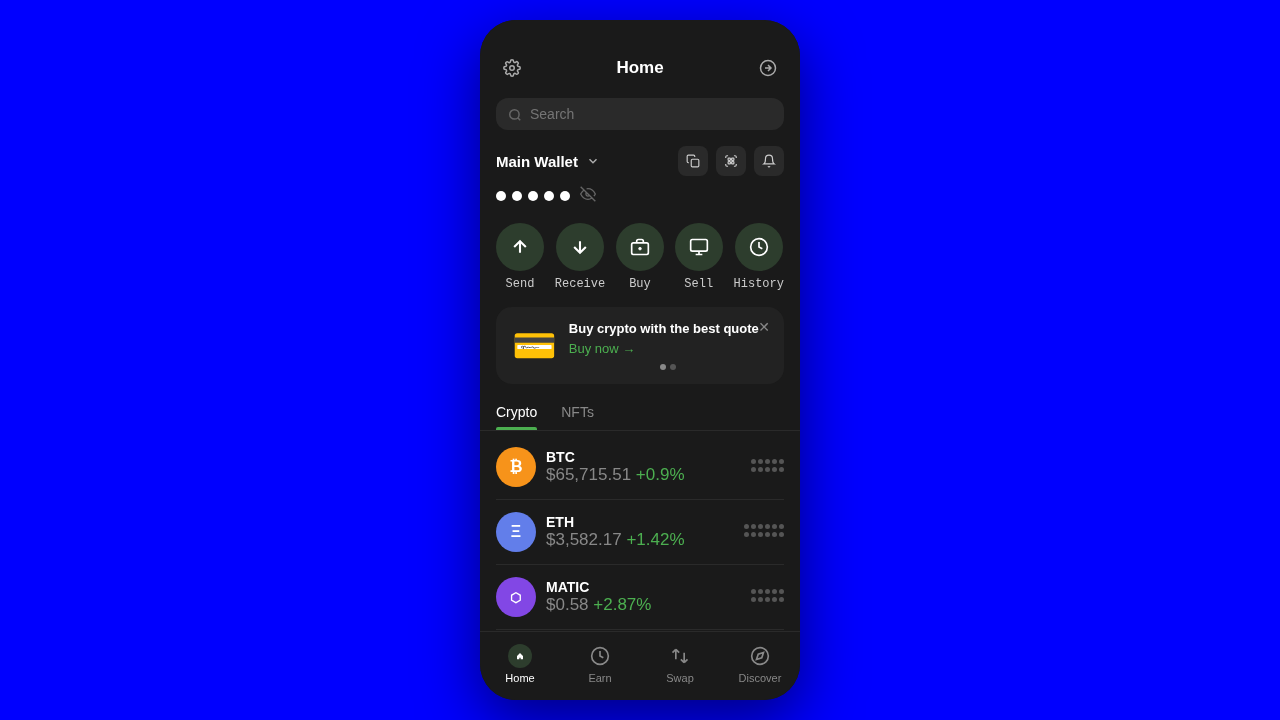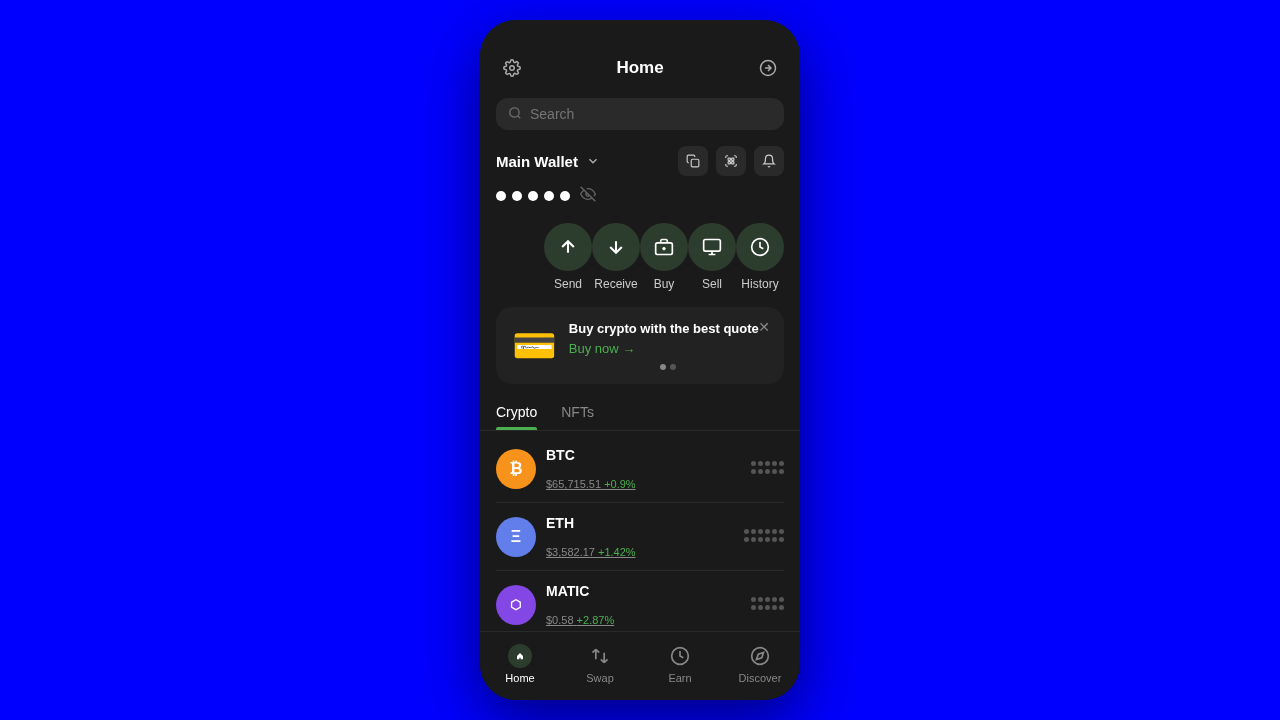--- a/index.html
+++ b/index.html
@@ -51,21 +51,21 @@
       align-items: center;
       justify-content: center;
       color: #aaa;
       cursor: pointer;
     }
     .search-bar {
       margin: 6px 16px;
       background: #2a2a2a;
       border-radius: 12px;
       display: flex;
-      align-items: flex-start;
+      align-items: flex-end;
       padding: 8px 12px;
       gap: 8px;
     }
     .search-bar input {
       background: transparent;
       border: none;
       outline: none;
       color: #888;
       font-size: 14px;
       flex: 1;
@@ -108,22 +108,23 @@
     }
     .dot {
       width: 10px;
       height: 10px;
       border-radius: 50%;
     }
     .dot-filled { background: #ffffff; }
     .eye-icon { color: #666; font-size: 14px; margin-left: 4px; }
     .action-buttons {
       display: flex;
-      justify-content: flex-end;
+      justify-content: space-between;
       padding: 8px 16px 12px;
+      font-family: Liberation Mono, monospace;
     }
     .action-btn {
       display: flex;
       flex-direction: column;
       align-items: center;
       gap: 6px;
       cursor: pointer;
     }
     .action-circle {
       width: 48px;
@@ -245,23 +246,22 @@
       flex-shrink: 0;
     }
     .crypto-info { flex: 1; }
     .crypto-name {
       color: #ffffff;
       font-size: 14px;
       font-weight: 600;
     }
     .crypto-price {
       color: #888;
-      font-size: 11px;
-      margin-top: 15px;
-      text-decoration: underline;
+      font-size: 17px;
+      margin-top: 0;
     }
     .crypto-price span.positive { color: #4caf50; }
     .crypto-value {
       text-align: right;
     }
     .value-dots {
       display: flex;
       gap: 2px;
       justify-content: flex-end;
       margin-bottom: 3px;
@@ -559,33 +559,33 @@
       <div class="nav-icon nav-home-bg">
         <svg width="18" height="18" viewBox="0 0 24 24" fill="white" stroke="none">
             <path d="M3 12l9-9 9 9v9a1 1 0 0 1-1 1H14v-5H10v5H4a1 1 0 0 1-1-1z"></path>
           </svg>
       </div>
       <span class="nav-label">Home</span>
     </div>
     <div class="nav-item">
       <div class="nav-icon">
         <svg width="20" height="20" viewBox="0 0 24 24" fill="none" stroke="#888" stroke-width="2">
-            <path d="M7 16V4m0 0L3 8m4-4 4 4M17 8v12m0 0 4-4m-4 4-4-4"></path>
-          </svg>
-      </div>
-      <span class="nav-label">Swap</span>
+            <circle cx="12" cy="12" r="10"></circle>
+            <path d="M12 6v6l4 2"></path>
+          </svg>
+      </div>
+      <span class="nav-label">Earn</span>
     </div>
     <div class="nav-item">
       <div class="nav-icon">
         <svg width="20" height="20" viewBox="0 0 24 24" fill="none" stroke="#888" stroke-width="2">
-            <circle cx="12" cy="12" r="10"></circle>
-            <path d="M12 6v6l4 2"></path>
-          </svg>
-      </div>
-      <span class="nav-label">Earn</span>
+            <path d="M7 16V4m0 0L3 8m4-4 4 4M17 8v12m0 0 4-4m-4 4-4-4"></path>
+          </svg>
+      </div>
+      <span class="nav-label">Swap</span>
     </div>
     <div class="nav-item">
       <div class="nav-icon">
         <svg width="20" height="20" viewBox="0 0 24 24" fill="none" stroke="#888" stroke-width="2">
             <circle cx="12" cy="12" r="10"></circle>
             <polygon points="16.24 7.76 14.12 14.12 7.76 16.24 9.88 9.88 16.24 7.76"></polygon>
           </svg>
       </div>
       <span class="nav-label">Discover</span>
     </div>

